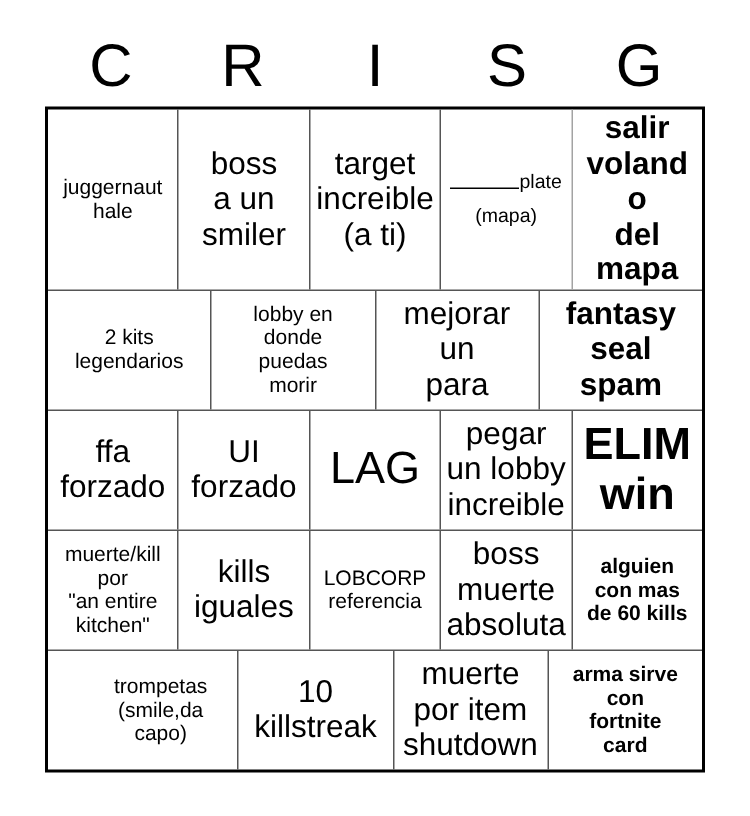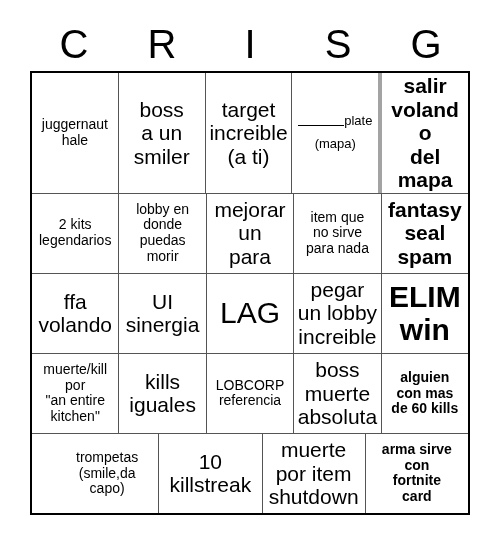--- a/index.html
+++ b/index.html
@@ -91,21 +91,21 @@
     word-wrap: break-word;
     white-space: pre-line;
   }
   .sz-sm .cell-text { font-size: 14px; }
   .sz-md .cell-text { font-size: 21px; }
   .sz-lg .cell-text { font-size: 21px; }
   .sz-xl .cell-text { font-size: 30px; }
   
   .blank-cell {
     flex: 1 1 0;
-    border-right: 4px solid #a3a3a3;
+    border-right: 1px solid #a3a3a3;
     box-sizing: border-box;
     display: flex;
     flex-direction: column;
     align-items: center;
     justify-content: center;
     text-align: center;
     padding: 1px 3px;
     overflow: hidden;
   }
   .blank-line-row {
@@ -182,39 +182,34 @@
           <span class="cell-text">lobby en
 donde
 puedas
 morir</span>
         </div>
         <div class="bingo-cell sz-lg">
           <span class="cell-text">mejorar
 un
 para</span>
         </div>
-        <div class="bingo-cell sz-sm">
-          <span class="cell-text">item que
-no sirve
-para nada</span>
-        </div>
         <div class="bingo-cell sz-lg">
           <span class="cell-text">fantasy
 seal
 spam</span>
         </div>
       </div>
       <div class="bingo-row">
         <div class="bingo-cell sz-lg">
           <span class="cell-text">ffa
-volando</span>
+forzado</span>
         </div>
         <div class="bingo-cell sz-lg">
           <span class="cell-text">UI
-sinergia</span>
+forzado</span>
         </div>
         <div class="bingo-cell sz-xl">
           <span class="cell-text">LAG</span>
         </div>
         <div class="bingo-cell sz-md">
           <span class="cell-text">pegar
 un lobby
 increible</span>
         </div>
         <div class="bingo-cell sz-xl">

